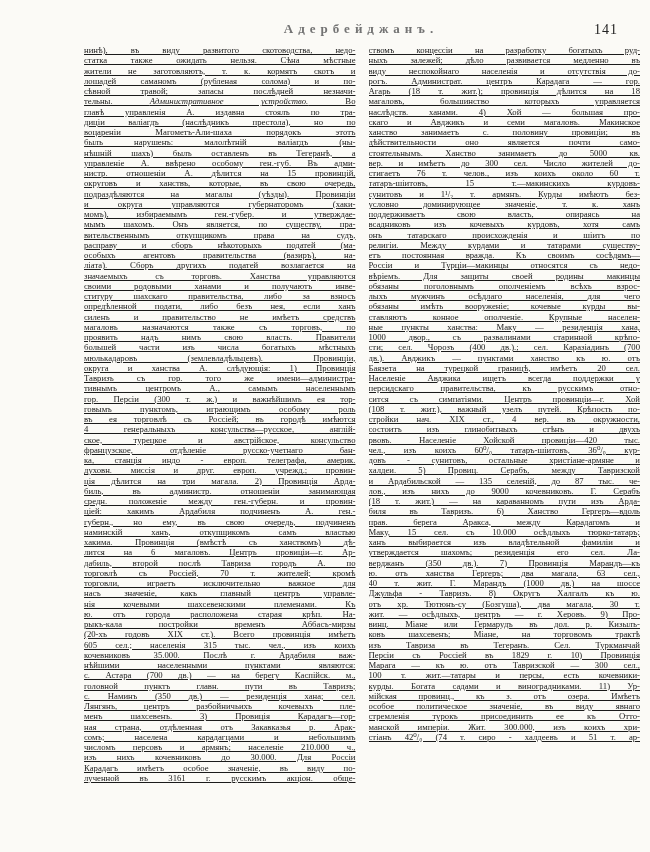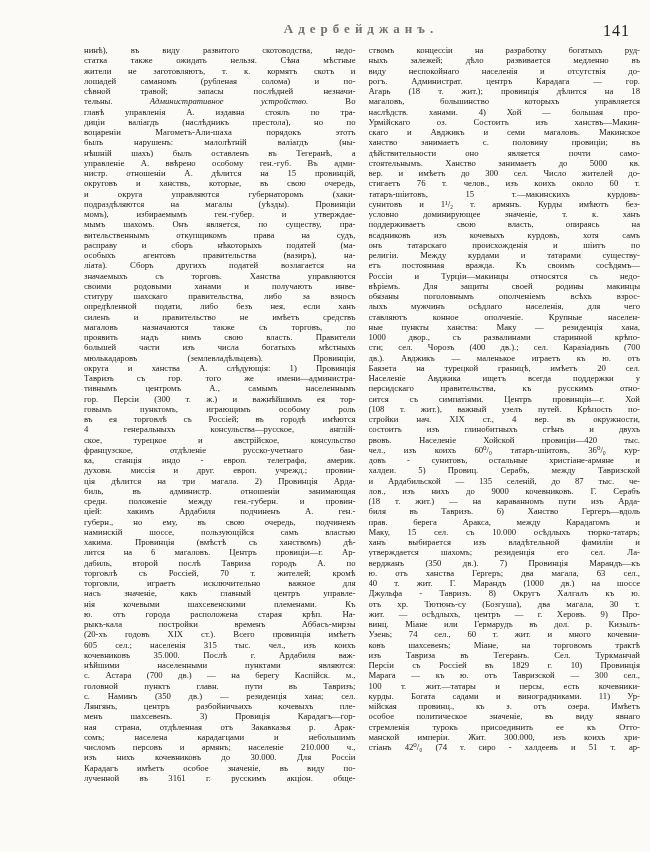--- a/index.html
+++ b/index.html
@@ -24,30 +24,31 @@
     position: absolute;
     left: 0; right: 0;
     text-align: center;
     font-weight: bold;
     font-size: 13px;
     letter-spacing: 5px;
     color: #737373;
   }
   .head-pagenum {
     position: absolute;
-    right: 8px; top: 1px;
-    font-size: 16px;
+    right: 20px; top: 1px;
+    font-size: 14px;
     letter-spacing: 1px;
     color: #222;
   }
   .page-body {
     position: absolute;
     top: 45px; left: 84px; right: 10px;
     display: flex;
     gap: 13px;
+    text-decoration: underline;
   }
   .column {
     flex: 1 1 0;
     min-width: 0;
   }
   .line {
     font-size: 8.7px;
     height: 10.25px;
     line-height: 10.25px;
     text-align: justify;
@@ -75,22 +76,22 @@
         <div class="line">сѣвной травой; запасы послѣдней незначи-</div>
         <div class="line">тельны. <i>Административное устройство.</i> Во</div>
         <div class="line">главѣ управленія А. издавна стоялъ по тра-</div>
         <div class="line">диціи валіагдъ (наслѣдникъ престола), но по</div>
         <div class="line">воцареніи Магометъ-Али-шаха порядокъ этотъ</div>
         <div class="line">былъ нарушенъ: малолѣтній валіагдъ (ны-</div>
         <div class="line">нѣшній шахъ) былъ оставленъ въ Тегеранѣ, а</div>
         <div class="line">управленіе А. ввѣрено особому ген.-губ. Въ адми-</div>
         <div class="line">нистр. отношеніи А. дѣлится на 15 провинцій,</div>
         <div class="line">округовъ и ханствъ, которые, въ свою очередь,</div>
+        <div class="line">подраздѣляются на магалы (уѣзды). Провинціи</div>
         <div class="line">и округа управляются губернаторомъ (хаки-</div>
-        <div class="line">подраздѣляются на магалы (уѣзды). Провинціи</div>
         <div class="line">момъ), избираемымъ ген.-губер. и утверждае-</div>
         <div class="line">мымъ шахомъ. Онъ является, по существу, пра-</div>
         <div class="line">вительственнымъ откупщикомъ права на судъ,</div>
         <div class="line">расправу и сборъ нѣкоторыхъ податей (ма-</div>
         <div class="line">особыхъ агентовъ правительства (вазиръ), на-</div>
         <div class="line">ліата). Сборъ другихъ податей возлагается на</div>
         <div class="line">значаемыхъ съ торговъ. Ханства управляются</div>
         <div class="line">своими родовыми ханами и получаютъ инве-</div>
         <div class="line">ституру шахскаго правительства, либо за взносъ</div>
         <div class="line">опредѣленной подати, либо безъ нея, если ханъ</div>
@@ -108,21 +109,21 @@
         <div class="line">4 генеральныхъ консульства—русское, англій-</div>
         <div class="line">ское, турецкое и австрійское, консульство</div>
         <div class="line">французское, отдѣленіе русско-учетнаго бан-</div>
         <div class="line">ка, станція индо - европ. телеграфа, америк.</div>
         <div class="line">духовн. миссія и друг. европ. учрежд.; провин-</div>
         <div class="line">ція дѣлится на три магала. 2) Провинція Арда-</div>
         <div class="line">биль, въ администр. отношеніи занимающая</div>
         <div class="line">средн. положеніе между ген.-губерн. и провин-</div>
         <div class="line">ціей: хакимъ Ардабиля подчиненъ А. ген.-</div>
         <div class="line">губерн., но ему, въ свою очередь, подчиненъ</div>
-        <div class="line">наминскій шоссе, пользующійся самъ властью</div>
+        <div class="line">наминскій ханъ, откупщикомъ самъ властью</div>
         <div class="line">хакима. Провинція (вмѣстѣ съ ханствомъ) дѣ-</div>
         <div class="line">лится на 6 магаловъ. Центръ провиціи—г. Ар-</div>
         <div class="line">дабиль, второй послѣ Тавриза городъ А. по</div>
         <div class="line">торговлѣ съ Россіей, 70 т. жителей; кромѣ</div>
         <div class="line">торговли, играетъ исключительно важное для</div>
         <div class="line">насъ значеніе, какъ главный центръ управле-</div>
         <div class="line">нія кочевыми шахсевенскими племенами. Къ</div>
         <div class="line">ю. отъ города расположена старая крѣп. На-</div>
         <div class="line">рыкъ-кала постройки временъ Аббасъ-мирзы</div>
         <div class="line">(20-хъ годовъ XIX ст.). Всего провинція имѣетъ</div>
@@ -142,44 +143,44 @@
         <div class="line">лученной въ 3161 г. русскимъ акціон. обще-</div>
       </div>
     <div class="column" id="right-column">
         <div class="line">ствомъ концессіи на разработку богатыхъ руд-</div>
         <div class="line">ныхъ залежей; дѣло развивается медленно въ</div>
         <div class="line">виду неспокойнаго населенія и отсутствія до-</div>
         <div class="line">рогъ. Администрат. центръ Карадага — гор.</div>
         <div class="line">Агарь (18 т. жит.); провинція дѣлится на 18</div>
         <div class="line">магаловъ, большинство которыхъ управляется</div>
         <div class="line">наслѣдств. ханами. 4) Хой — большая про-</div>
-        <div class="line">Урмійскаго оз. Состоитъ изъ ханствъ—Макин-</div>
         <div class="line">скаго и Авджикъ и семи магаловъ. Макинское</div>
         <div class="line">ханство занимаетъ с. половину провиціи; въ</div>
         <div class="line">дѣйствительности оно является почти само-</div>
         <div class="line">стоятельнымъ. Ханство занимаетъ до 5000 кв.</div>
         <div class="line">вер. и имѣетъ до 300 сел. Число жителей до-</div>
         <div class="line">стигаетъ 76 т. челов., изъ коихъ около 60 т.</div>
         <div class="line">татаръ-шіитовъ, 15 т.—макинскихъ курдовъ-</div>
         <div class="line">сунитовъ и 1¹/₂ т. армянъ. Курды имѣютъ без-</div>
         <div class="line">условно доминирующее значеніе, т. к. ханъ</div>
         <div class="line">поддерживаетъ свою власть, опираясь на</div>
         <div class="line">всадниковъ изъ кочевыхъ курдовъ, хотя самъ</div>
         <div class="line">онъ татарскаго происхожденія и шіитъ по</div>
         <div class="line">религіи. Между курдами и татарами существу-</div>
         <div class="line">етъ постоянная вражда. Къ своимъ сосѣдямъ—</div>
         <div class="line">Россіи и Турціи—макинцы относятся съ недо-</div>
         <div class="line">вѣріемъ. Для защиты своей родины макинцы</div>
         <div class="line">обязаны поголовнымъ ополченіемъ всѣхъ взрос-</div>
         <div class="line">лыхъ мужчинъ осѣдлаго населенія, для чего</div>
+        <div class="line">обязаны имѣть вооруженіе; кочевые курды вы-</div>
         <div class="line">ставляютъ конное ополченіе. Крупные населен-</div>
         <div class="line">ные пункты ханства: Маку — резиденція хана,</div>
         <div class="line">1000 двор., съ развалинами старинной крѣпо-</div>
         <div class="line">сти; сел. Чорозъ (400 дв.).; сел. Каразіадинъ (700</div>
-        <div class="line">дв.). Авджикъ — маленькое играетъ къ ю. отъ</div>
+        <div class="line">дв.). Авджикъ — пунктами ханство къ ю. отъ</div>
         <div class="line">Баязета на турецкой границѣ, имѣетъ 20 сел.</div>
         <div class="line">Населеніе Авджика ищетъ всегда поддержки у</div>
         <div class="line">персидскаго правительства, къ русскимъ отно-</div>
         <div class="line">сится съ симпатіями. Центръ провинціи—г. Хой</div>
         <div class="line">(108 т. жит.), важный узелъ путей. Крѣпость по-</div>
         <div class="line">стройки нач. XIX ст., 4 вер. въ окружности,</div>
         <div class="line">состоитъ изъ глинобитныхъ стѣнъ и двухъ</div>
         <div class="line">рвовъ. Населеніе Хойской провиціи—420 тыс.</div>
         <div class="line">чел., изъ коихъ 60⁰/₀ татаръ-шіитовъ, 36⁰/₀ кур-</div>
         <div class="line">довъ - сунитовъ, остальные христіане-армяне и</div>
@@ -192,21 +193,20 @@
         <div class="line">Маку, 15 сел. съ 10.000 осѣдлыхъ тюрко-татаръ;</div>
         <div class="line">ханъ выбирается изъ владѣтельной фамиліи и</div>
         <div class="line">утверждается шахомъ; резиденція его сел. Ла-</div>
         <div class="line">верджанъ (350 дв.). 7) Провинція Марандъ—къ</div>
         <div class="line">ю. отъ ханства Гергеръ; два магала, 63 сел.,</div>
         <div class="line">40 т. жит. Г. Марандъ (1000 дв.) на шоссе</div>
         <div class="line">Джульфа - Тавризъ. 8) Округъ Халгалъ къ ю.</div>
         <div class="line">отъ хр. Тютюнъ-су (Бозгуша), два магала, 30 т.</div>
         <div class="line">жит. — осѣдлыхъ, центръ — г. Херовъ. 9) Про-</div>
         <div class="line">винц. Міане или Гермарудъ въ дол. р. Кизылъ-</div>
-        <div class="line">Узень; 74 сел., 60 т. жит. и много кочевни-</div>
         <div class="line">ковъ шахсевенъ; Міане, на торговомъ трактѣ</div>
         <div class="line">изъ Тавриза въ Тегеранъ. Сел. Туркманчай</div>
         <div class="line">Персіи съ Россіей въ 1829 г. 10) Провинція</div>
         <div class="line">Марага — къ ю. отъ Тавризской — 300 сел.,</div>
         <div class="line">100 т. жит.—татары и персы, есть кочевники-</div>
         <div class="line">курды. Богата садами и виноградниками. 11) Ур-</div>
         <div class="line">мійская провинц., къ з. отъ озера. Имѣетъ</div>
         <div class="line">особое политическое значеніе, въ виду явнаго</div>
         <div class="line">стремленія турокъ присоединить ее къ Отто-</div>
         <div class="line">манской имперіи. Жит. 300.000, изъ коихъ хри-</div>

